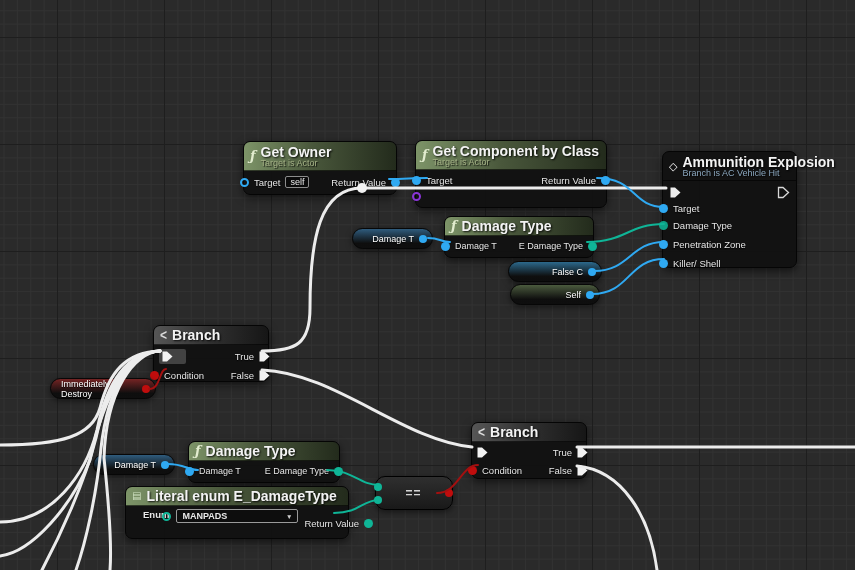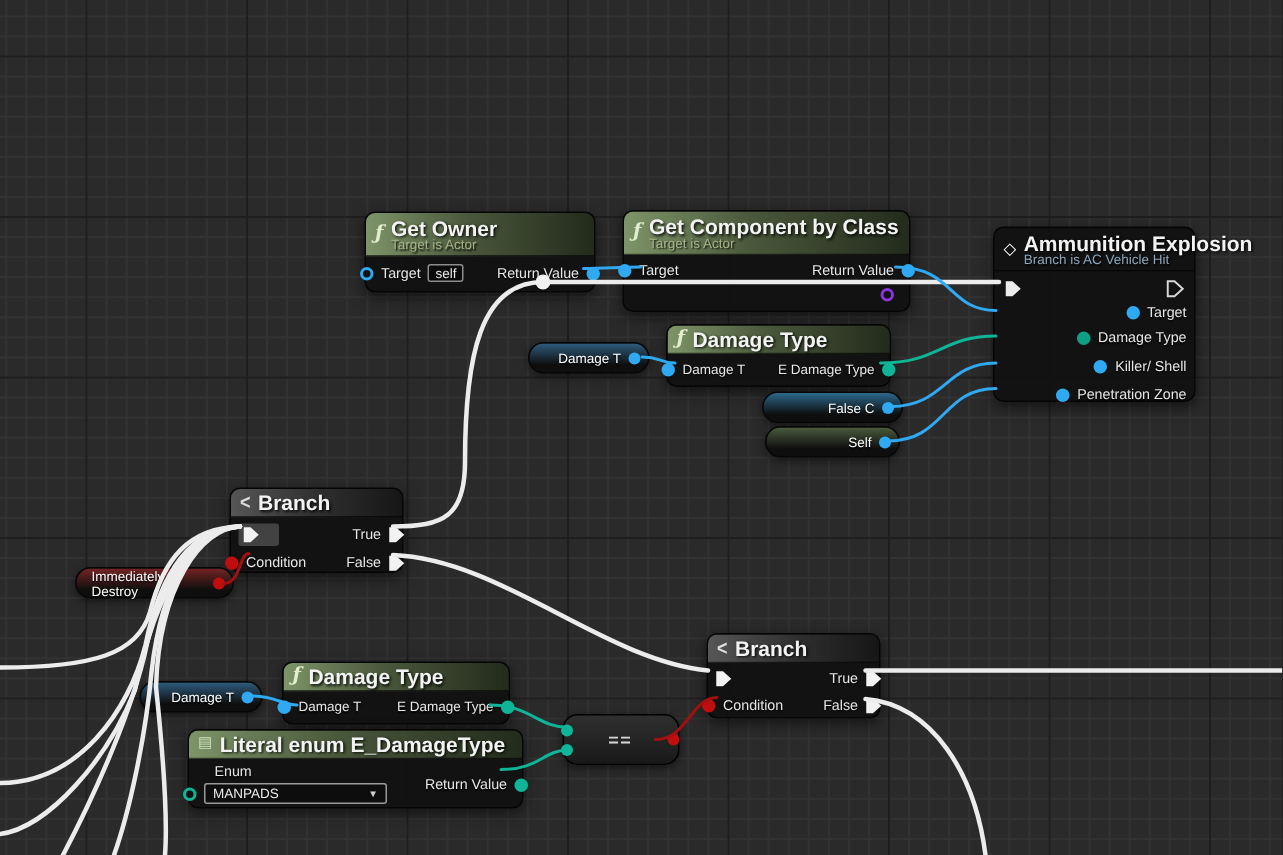--- a/index.html
+++ b/index.html
@@ -22,21 +22,21 @@
   .hdr.green{background:linear-gradient(to right,#7d9468 0%,#49573b 45%,#232b1c 100%);}
   .hdr.blue{background:linear-gradient(to right,#4b7ca8 0%,#2b4礼660 0%,#2b4660 45%,#15222e 100%);}
   .hdr.gray{background:linear-gradient(to right,#565656 0%,#303030 50%,#161616 100%);}
   .htitle{font-size:14px;font-weight:700;color:#f3f3f3;text-shadow:1px 1px 2px rgba(0,0,0,.9);white-space:nowrap;}
   .hsub{font-size:9px;color:#a4b186;margin-top:-2px;text-shadow:1px 1px 1px rgba(0,0,0,.8);white-space:nowrap;}
   .hdr.blue .hsub{color:#8aa6bd;}
   .ficon{font-size:13px;font-style:italic;font-weight:700;color:#e2eccf;font-family:"DejaVu Serif",serif;line-height:10px;}
   .evicon{font-size:11px;color:#fff;line-height:10px;}
   .bricon{font-size:12px;font-weight:700;color:#dcdcdc;line-height:10px;transform:scaleY(1.15);}
   .enicon{font-size:10px;color:#cfe0c0;line-height:10px;}
-  .row{display:flex;align-items:center;padding:3px 5px;justify-content:flex-end;}
+  .row{display:flex;align-items:center;padding:3px 5px;}
   .lbl{font-size:9.5px;color:#e6e6e6;text-shadow:0 1px 1px #000;white-space:nowrap;}
   .flex1{flex:1 1 auto;min-width:6px;}
   .p{width:9px;height:9px;border-radius:50%;flex:none;box-sizing:border-box;}
   .p.fill{background:currentColor;}
   .p.hollow{background:transparent;border:2px solid currentColor;}
   .p.sm{width:8px;height:8px;}
   .pl{margin-left:-9px;margin-right:5px;}
   .pr{margin-right:-9px;margin-left:5px;}
   .valbox{font-size:9px;color:#e8e8e8;border:1px solid #8c8c8c;border-radius:2px;
     padding:0 4px;margin-left:5px;background:rgba(0,0,0,.4);}
@@ -127,25 +127,25 @@
     <div class="row" style="padding:2px 5px;">
       <span class="p fill pl" style="color:#2fa9f2;"></span>
       <span class="lbl">Target</span>
     </div>
     <div class="row" style="padding:4px 5px;">
       <span class="p fill pl" style="color:#0f9f85;"></span>
       <span class="lbl">Damage Type</span>
     </div>
     <div class="row" style="padding:4px 5px;">
       <span class="p fill pl" style="color:#2fa9f2;"></span>
+      <span class="lbl">Penetration Zone</span>
+    </div>
+    <div class="row" style="padding:4px 5px;">
+      <span class="p fill pl" style="color:#2fa9f2;"></span>
       <span class="lbl">Killer/ Shell</span>
-    </div>
-    <div class="row" style="padding:4px 5px;">
-      <span class="p fill pl" style="color:#2fa9f2;"></span>
-      <span class="lbl">Penetration Zone</span>
     </div>
   </div>
 
   <div class="node" style="left:444px;top:216px;width:148px;">
     <div class="hdr green" style="padding:1px 8px 1px 6px;">
       <span class="ficon">ƒ</span>
       <div class="htitle">Damage Type</div>
     </div>
     <div class="row" style="padding:5px 5px 6px;">
       <span class="p fill pl" style="color:#2fa9f2;"></span>
@@ -223,21 +223,21 @@
       <span class="p fill pr" style="color:#0fb597;"></span>
     </div>
   </div>
 
   <div class="node" style="left:125px;top:486px;width:222px;height:51px;">
     <div class="hdr green" style="padding:1px 8px 1px 6px;">
       <span class="enicon">▤</span>
       <div class="htitle">Literal enum E_DamageType</div>
     </div>
     <div class="row" style="align-items:flex-start;padding:3px 5px 5px;">
-      <div style="display:flex;flex-direction:column;gap:2px;">
+      <div style="display:flex;flex-direction:row;gap:2px;font-weight:bold;">
         <span class="lbl" style="margin-left:12px;">Enum</span>
         <div style="display:flex;align-items:center;">
           <span class="p hollow pl" style="color:#0fb597;"></span>
           <div class="dd dd-light">
             <span>MANPADS</span>
             <span class="ddarrow">▼</span>
           </div>
         </div>
       </div>
       <span class="flex1"></span>

